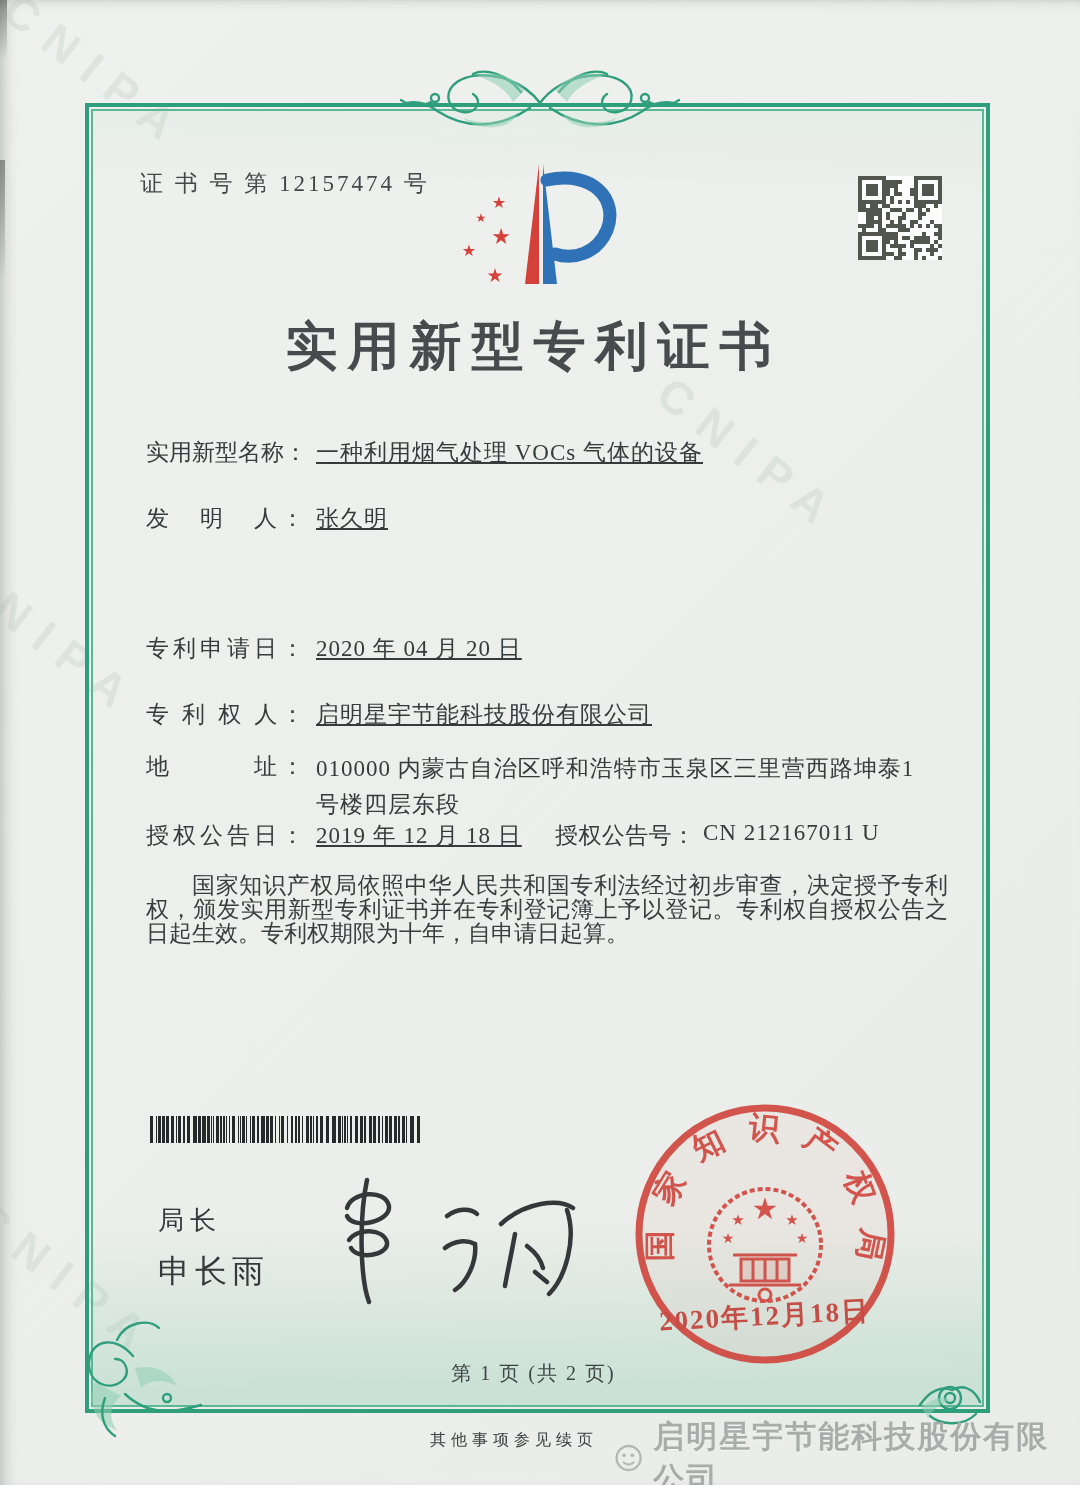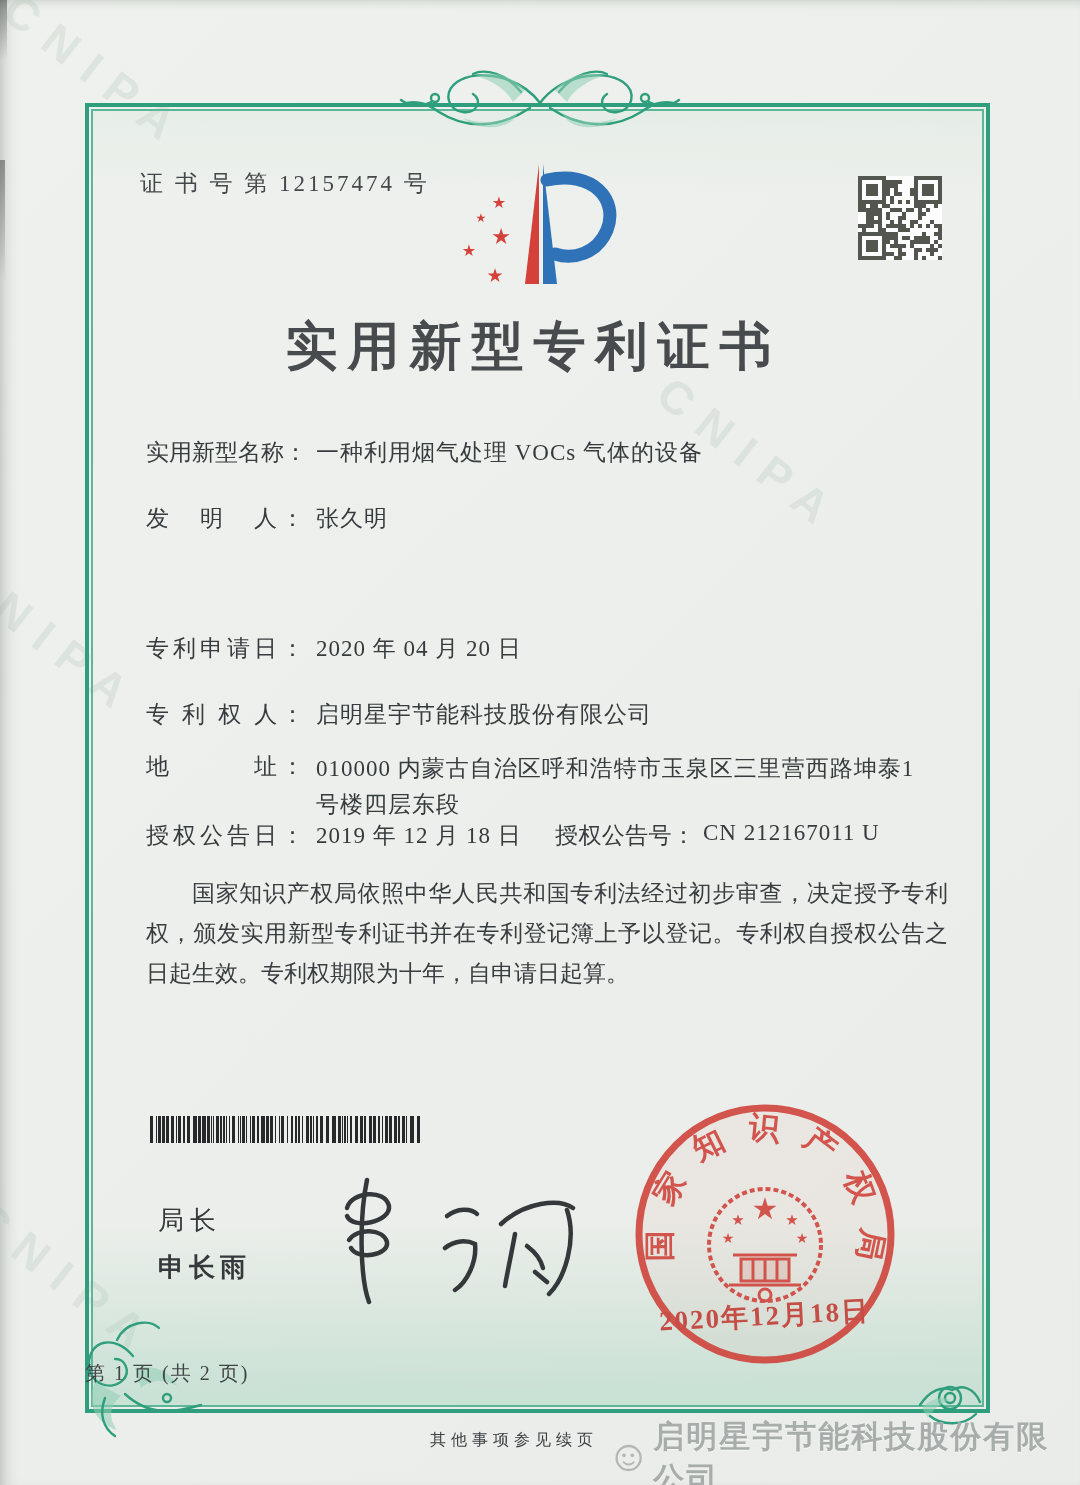--- a/index.html
+++ b/index.html
@@ -24,40 +24,40 @@
   .orn{position:absolute;}
   .orn path,.orn circle{stroke:#2f9e7d;fill:none;stroke-width:2.4;stroke-linecap:round;}
   .orn .leaf{fill:#8fd0b4;opacity:.55;stroke:none;}
   
   .cert-no{position:absolute;left:140px;top:168px;font-size:23px;letter-spacing:3px;color:#44484a;}
   .logo{position:absolute;left:443px;top:156px;}
   .qr{position:absolute;left:858px;top:176px;}
   .title{position:absolute;left:85px;top:300px;width:897px;text-align:center;
     font-size:52px;font-weight:700;letter-spacing:10px;color:#474b4e;margin-top:12px;}
   
-  .frow{position:absolute;left:146px;font-size:23px;color:#363b3d;white-space:nowrap;}
+  .frow{position:absolute;left:146px;font-size:23px;color:#363b3d;white-space:nowrap;text-decoration:underline;}
   .flabel{display:inline-block;width:158px;text-align:justify;text-align-last:justify;vertical-align:top;}
   .fvalue{margin-left:12px;letter-spacing:1px;}
   .fvalue.addr{display:inline-block;width:600px;white-space:normal;line-height:36px;vertical-align:top;}
   .pair2{position:absolute;left:409px;top:0;}
   .pair2 .flabel{width:140px;}
   .pair2 .fvalue{margin-left:8px;}
   
-  .paras{position:absolute;left:146px;top:874px;width:802px;font-size:23px;line-height:40px;
+  .paras{position:absolute;left:146px;top:874px;width:802px;font-size:23px;line-height:24px;
     color:#383d3f;text-align:justify;}
   .paras p{margin:0;text-indent:2em;}
   .paras p + p{margin-top:6px;}
   
   .barcode{position:absolute;left:150px;top:1116px;}
   .barcode svg{display:block;}
   .sig-title{position:absolute;left:158px;top:1203px;font-size:26px;letter-spacing:6px;color:#35393b;}
-  .sig-name{position:absolute;left:158px;top:1250px;font-size:26px;letter-spacing:5px;color:#35393b;font-weight:bold;}
+  .sig-name{position:absolute;left:158px;top:1250px;font-size:32px;letter-spacing:5px;color:#35393b;}
   .signature{position:absolute;left:305px;top:1160px;}
   .seal{position:absolute;left:625px;top:1097px;}
-  .page-no{position:absolute;left:85px;top:1360px;width:897px;text-align:left;
+  .page-no{position:absolute;left:85px;top:1360px;width:897px;text-align:center;
     font-size:20px;letter-spacing:2px;color:#3f4446;}
   .cont-note{position:absolute;left:430px;top:1430px;font-size:16px;letter-spacing:5px;color:#3c4143;}
   .company{position:absolute;left:612px;top:1416px;display:flex;align-items:center;gap:8px;}
   .company .cname{font-size:31px;letter-spacing:2px;color:#a7adab;font-weight:600;
     text-shadow:0 1px 0 rgba(255,255,255,.6);}
 </style>
 </head>
 <body>
 
 <div class="page">

